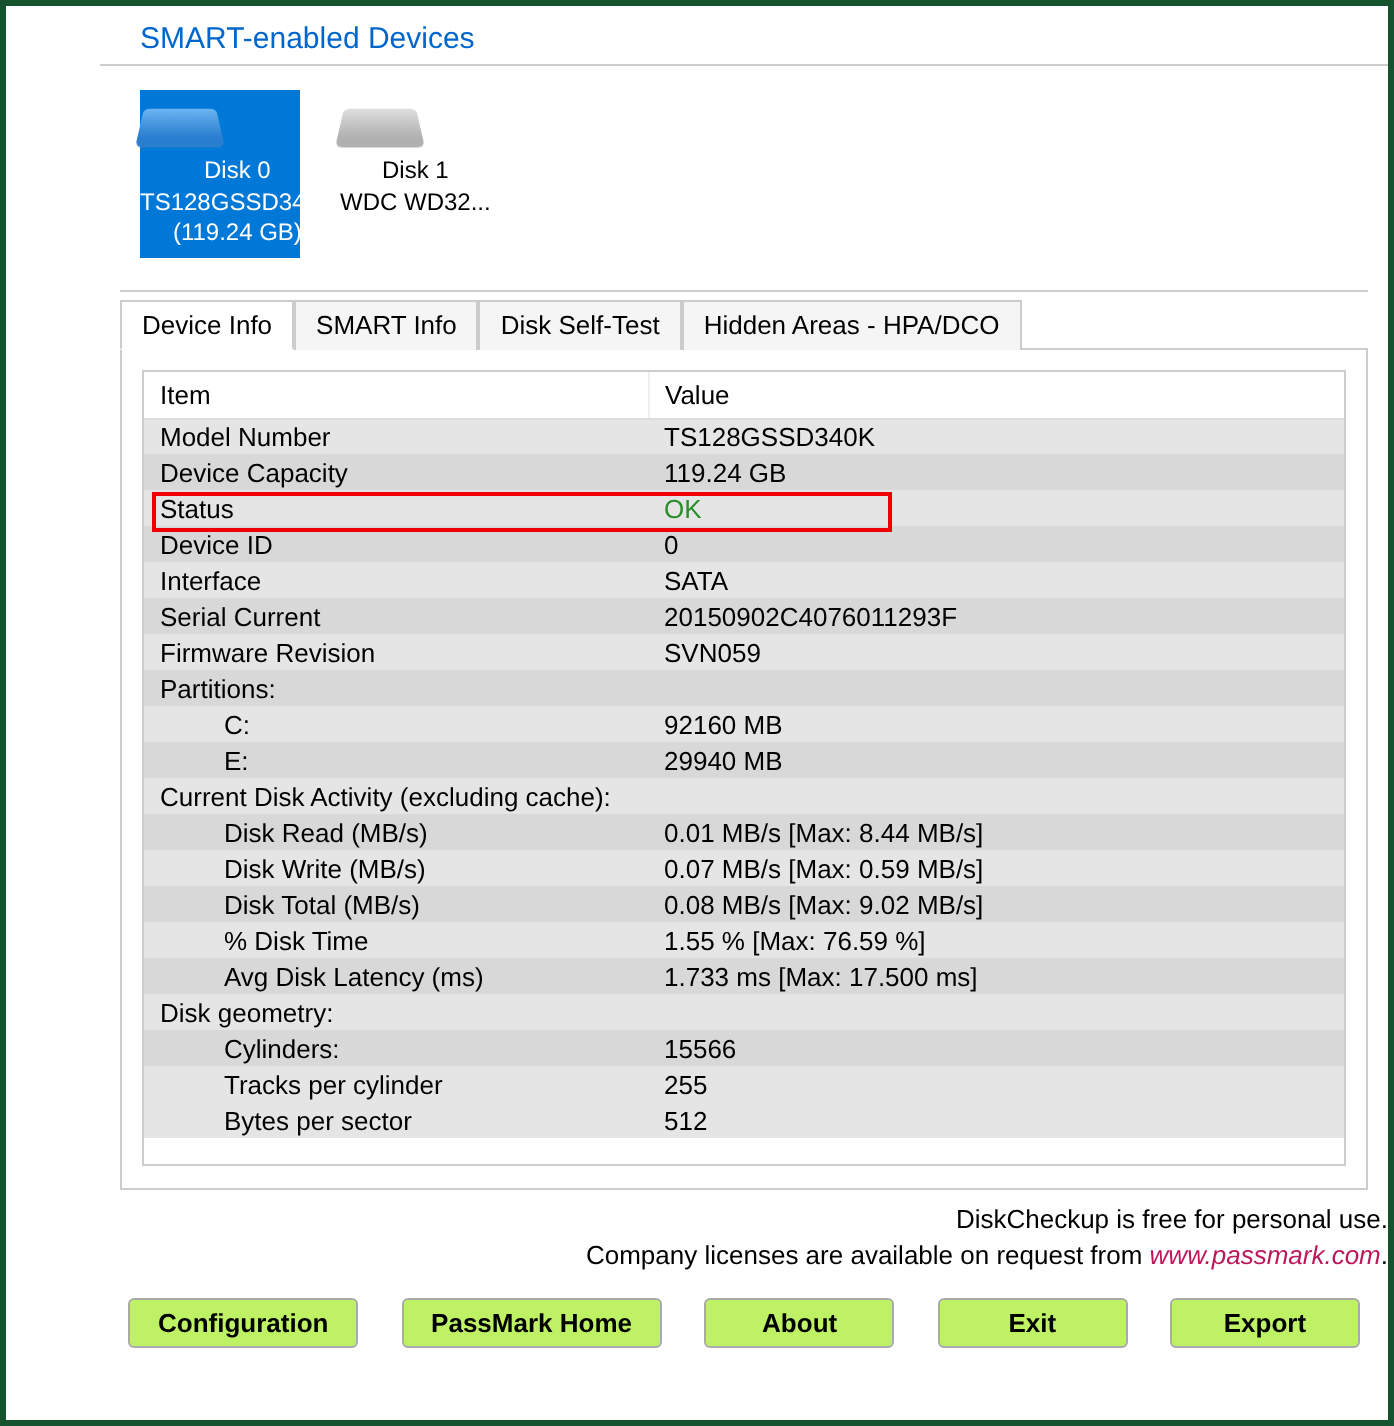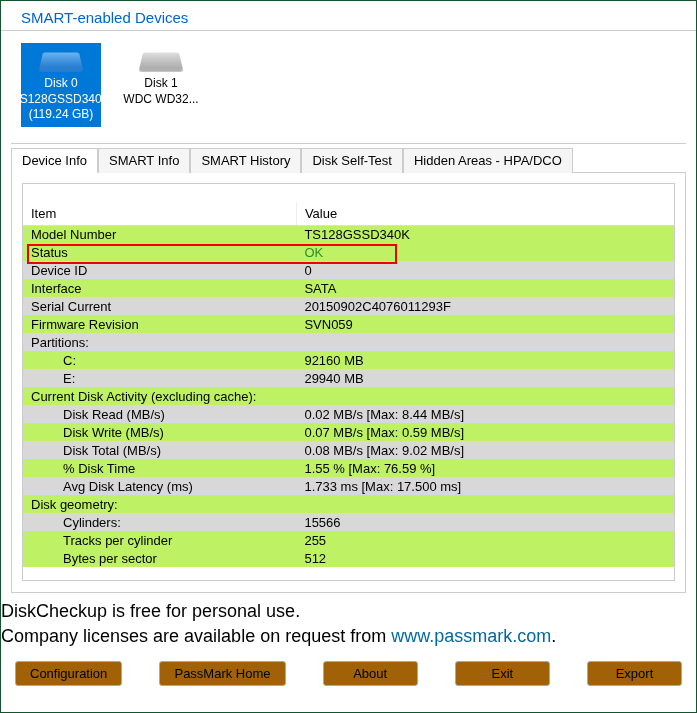--- a/index.html
+++ b/index.html
@@ -1,46 +1,46 @@
 <!DOCTYPE html>
 <html><head>
 <meta charset="utf-8">
 <style>
 * { box-sizing: border-box; margin: 0; padding: 0; }
 body { font-family: "Segoe UI", Tahoma, Arial, sans-serif; font-size: 13px; background: #f0f0f0; color: #000; }
-.window { width: 697px; height: 713px; background: #fff; border: 1px solid #14532d; position: relative; }
+.window { width: 697px; height: 713px; background: #fff; border: 3px solid #14532d; position: relative; padding-left: 47px; }
 .section-header { color: #0066cc; font-size: 15px; font-weight: normal; padding: 8px 12px 4px 20px; border-bottom: 1px solid #ccc; margin-bottom: 8px; }
 .device-list { display: flex; gap: 20px; padding: 4px 20px 8px 20px; }
-.device-item { display: flex; flex-direction: column; align-items: center; width: 80px; padding: 4px 0; cursor: pointer; }
+.device-item { display: flex; flex-direction: column; align-items: flex-start; width: 80px; padding: 4px 0; cursor: pointer; }
 .device-item.selected { background: #0078d7; color: #fff; }
 .device-item .icon { width: 40px; height: 25px; margin-bottom: 4px; }
 .device-label { text-align: center; font-size: 12px; line-height: 1.3; }
 .disk-blue { display: block; width: 40px; height: 22px; background: linear-gradient(to bottom, #6cb5f3 0%, #2a7ed0 80%); border-radius: 3px; transform: perspective(50px) rotateX(30deg); position: relative; margin-top: 3px; }
 .disk-gray { display: block; width: 40px; height: 22px; background: linear-gradient(to bottom, #e0e0e0 0%, #b0b0b0 80%); border-radius: 3px; transform: perspective(50px) rotateX(30deg); position: relative; margin-top: 3px; }
 .separator { border-top: 1px solid #ccc; margin: 8px 10px 3px 10px; }
 .last-updated { padding: 2px 14px 4px 14px; font-size: 13px; }
 .tabs-wrap { padding: 0 10px; }
 .tabs { display: flex; border-bottom: 1px solid #ccc; text-align: center; }
 .tab { padding: 4px 10px; border: 1px solid #ccc; border-bottom: none; background: #f5f5f5; margin-right: 0px; cursor: pointer; position: relative; top: 1px; font-size: 13px; }
 .tab.active { background: #fff; border-bottom: 1px solid #fff; }
 .tab-content { border: 1px solid #ccc; border-top: none; padding: 10px; height: 420px; background: #fff; }
 .table-wrap { border: 1px solid #ccc; height: 398px; overflow-y: scroll; position: relative; background:#fff;}
-table { width: 100%; border-collapse: collapse; table-layout: fixed; margin-top: 18px; }
+table { width: 100%; border-collapse: collapse; table-layout: fixed; }
 th { background: #fff; text-align: left; padding: 4px 8px; font-weight: normal; border-bottom: 1px solid #ddd; position: sticky; top: 0; }
 th.item-col { width: 42%; border-right: 1px solid #eee; }
 td { padding: 1px 8px; font-size: 13px; height: 18px; white-space: nowrap; overflow: hidden; }
 tr.gray { background: #d8d8d8; }
-tr.white { background: #bef264; }
+tr.white { background: #e5e5e5; }
 td.indent2 { padding-left: 40px; }
 .status-ok { color: #2a8f2a; }
 .highlight-box { position: absolute; border: 2px solid #e00; pointer-events: none; }
-.footer-text { text-align: left; font-size: 18px; padding: 6px 0; line-height: 1.4; }
-.footer-text .link { color: #0369a1; text-decoration: none; }
+.footer-text { text-align: right; font-size: 13px; padding: 6px 0; line-height: 1.4; }
+.footer-text .link { color: #be185d; text-decoration: none; font-style: italic; }
 .button-row { display: flex; justify-content: space-between; padding: 6px 14px 10px 14px; gap: 8px; }
-.btn { min-width: 95px; padding: 4px 14px; background: #a16207; border: 1px solid #aaa; border-radius: 3px; cursor: pointer; font-size: 13px; }
+.btn { min-width: 95px; padding: 4px 14px; background: #bef264; border: 1px solid #aaa; border-radius: 3px; cursor: pointer; font-size: 13px; font-weight: bold; }
 </style>
 </head>
 <body>
 
 <div class="window">
 
   <div class="section-header">SMART-enabled Devices</div>
 
   <div class="device-list">
     <div class="device-item selected">
@@ -63,38 +63,41 @@
       </div>
     </div>
   </div>
 
   <div class="separator"></div>
 
   <div class="tabs-wrap">
     <div class="tabs">
       <div class="tab active">Device Info</div>
       <div class="tab">SMART Info</div>
-      <div class="tab">SMART History</div>
       <div class="tab">Disk Self-Test</div>
       <div class="tab">Hidden Areas - HPA/DCO</div>
     </div>
 
     <div class="tab-content">
       <div class="table-wrap">
         <table>
           <thead>
             <tr>
               <th class="item-col">Item</th>
               <th>Value</th>
             </tr>
           </thead>
           <tbody id="table-body">
               <tr class="white">
                 <td>Model Number</td>
                 <td>TS128GSSD340K</td>
+              </tr>
+              <tr class="gray">
+                <td>Device Capacity</td>
+                <td>119.24 GB</td>
               </tr>
               <tr class="white">
                 <td>Status</td>
                 <td class="status-ok">OK</td>
               </tr>
               <tr class="gray">
                 <td>Device ID</td>
                 <td>0</td>
               </tr>
               <tr class="white">
@@ -120,21 +123,21 @@
               <tr class="gray">
                 <td class="indent2">E:</td>
                 <td>29940 MB</td>
               </tr>
               <tr class="white">
                 <td>Current Disk Activity (excluding cache):</td>
                 <td></td>
               </tr>
               <tr class="gray">
                 <td class="indent2">Disk Read (MB/s)</td>
-                <td>0.02 MB/s [Max: 8.44 MB/s]</td>
+                <td>0.01 MB/s [Max: 8.44 MB/s]</td>
               </tr>
               <tr class="white">
                 <td class="indent2">Disk Write (MB/s)</td>
                 <td>0.07 MB/s [Max: 0.59 MB/s]</td>
               </tr>
               <tr class="gray">
                 <td class="indent2">Disk Total (MB/s)</td>
                 <td>0.08 MB/s [Max: 9.02 MB/s]</td>
               </tr>
               <tr class="white">

